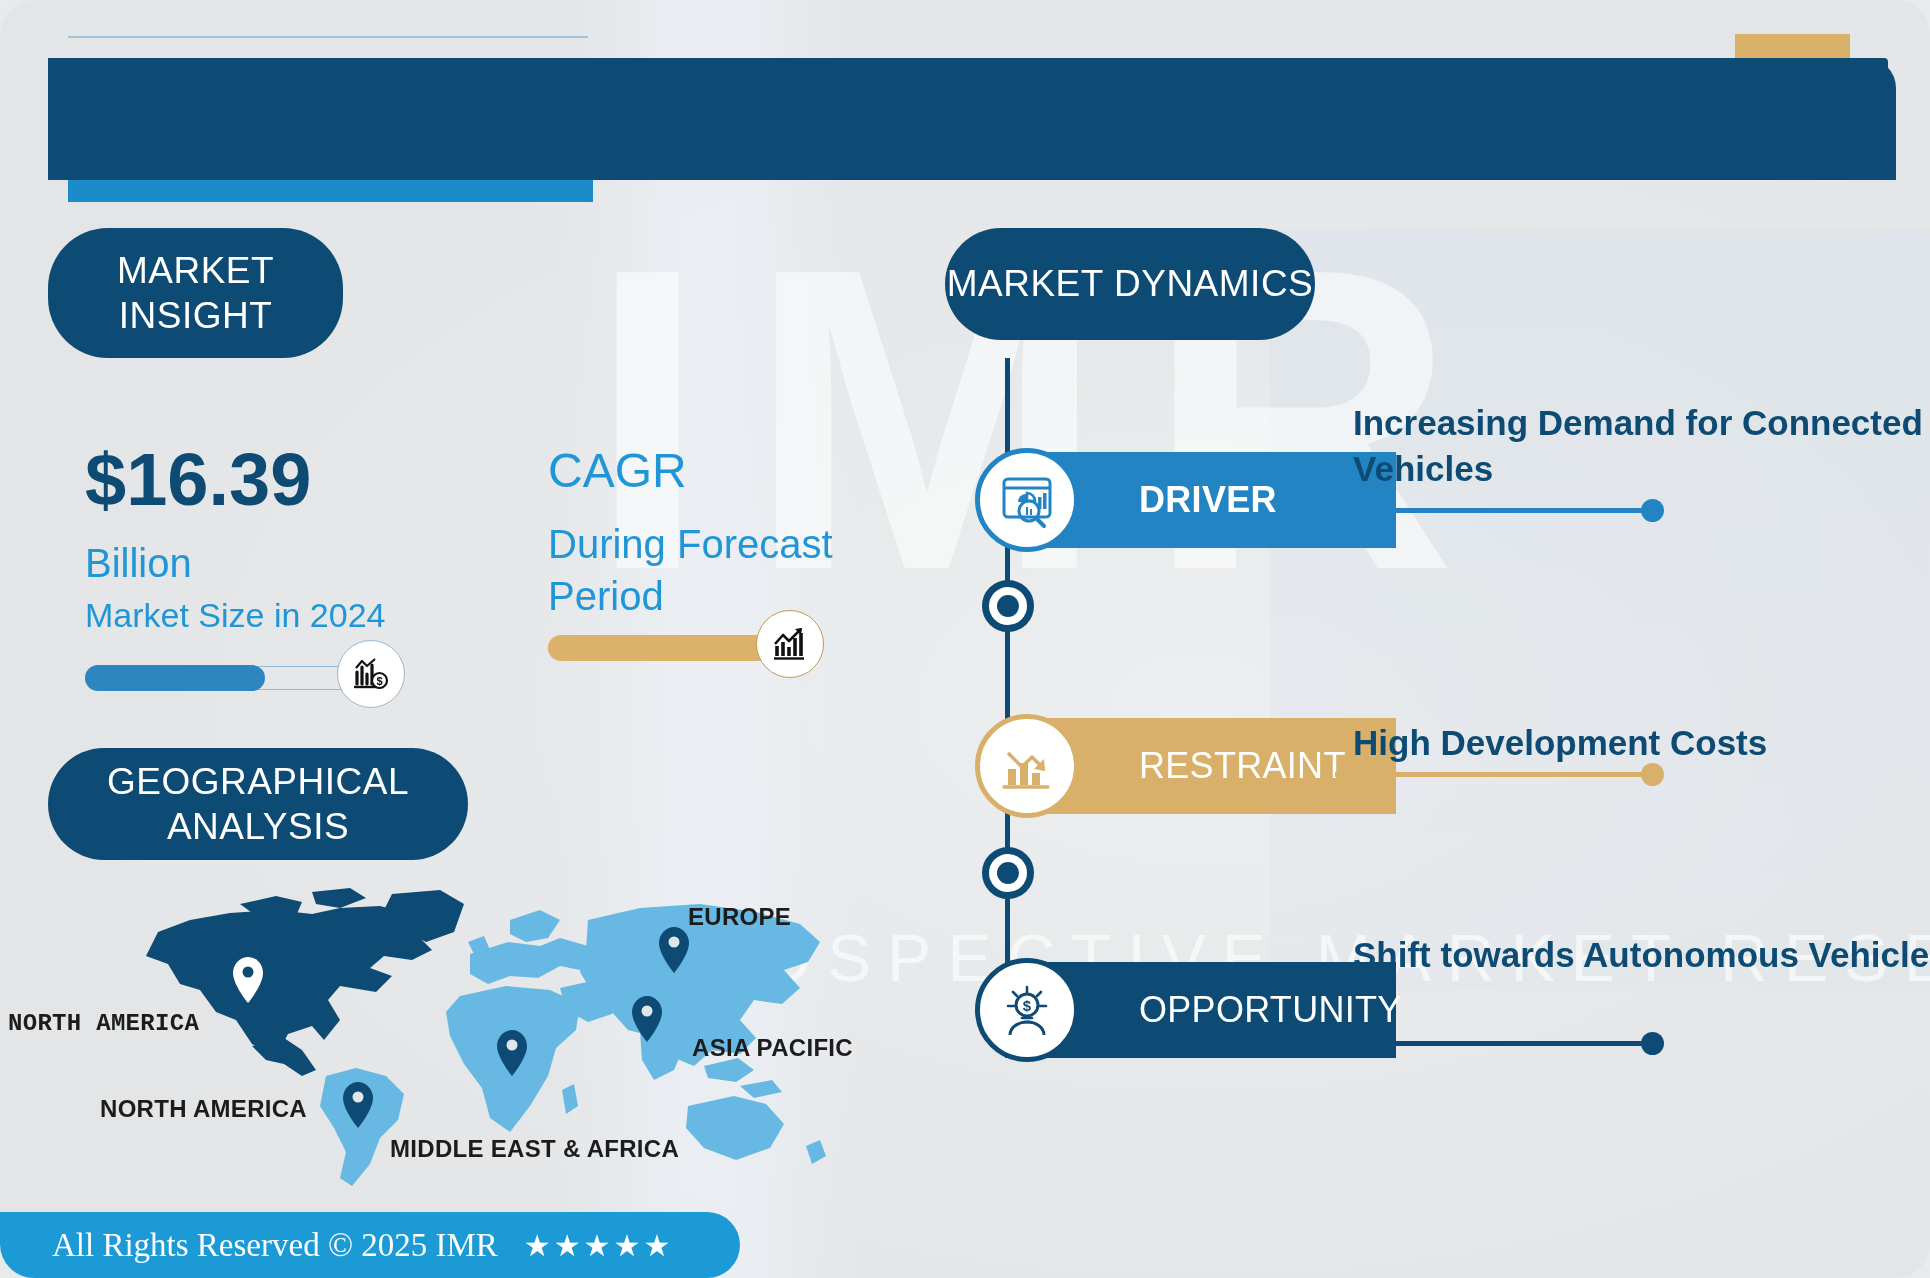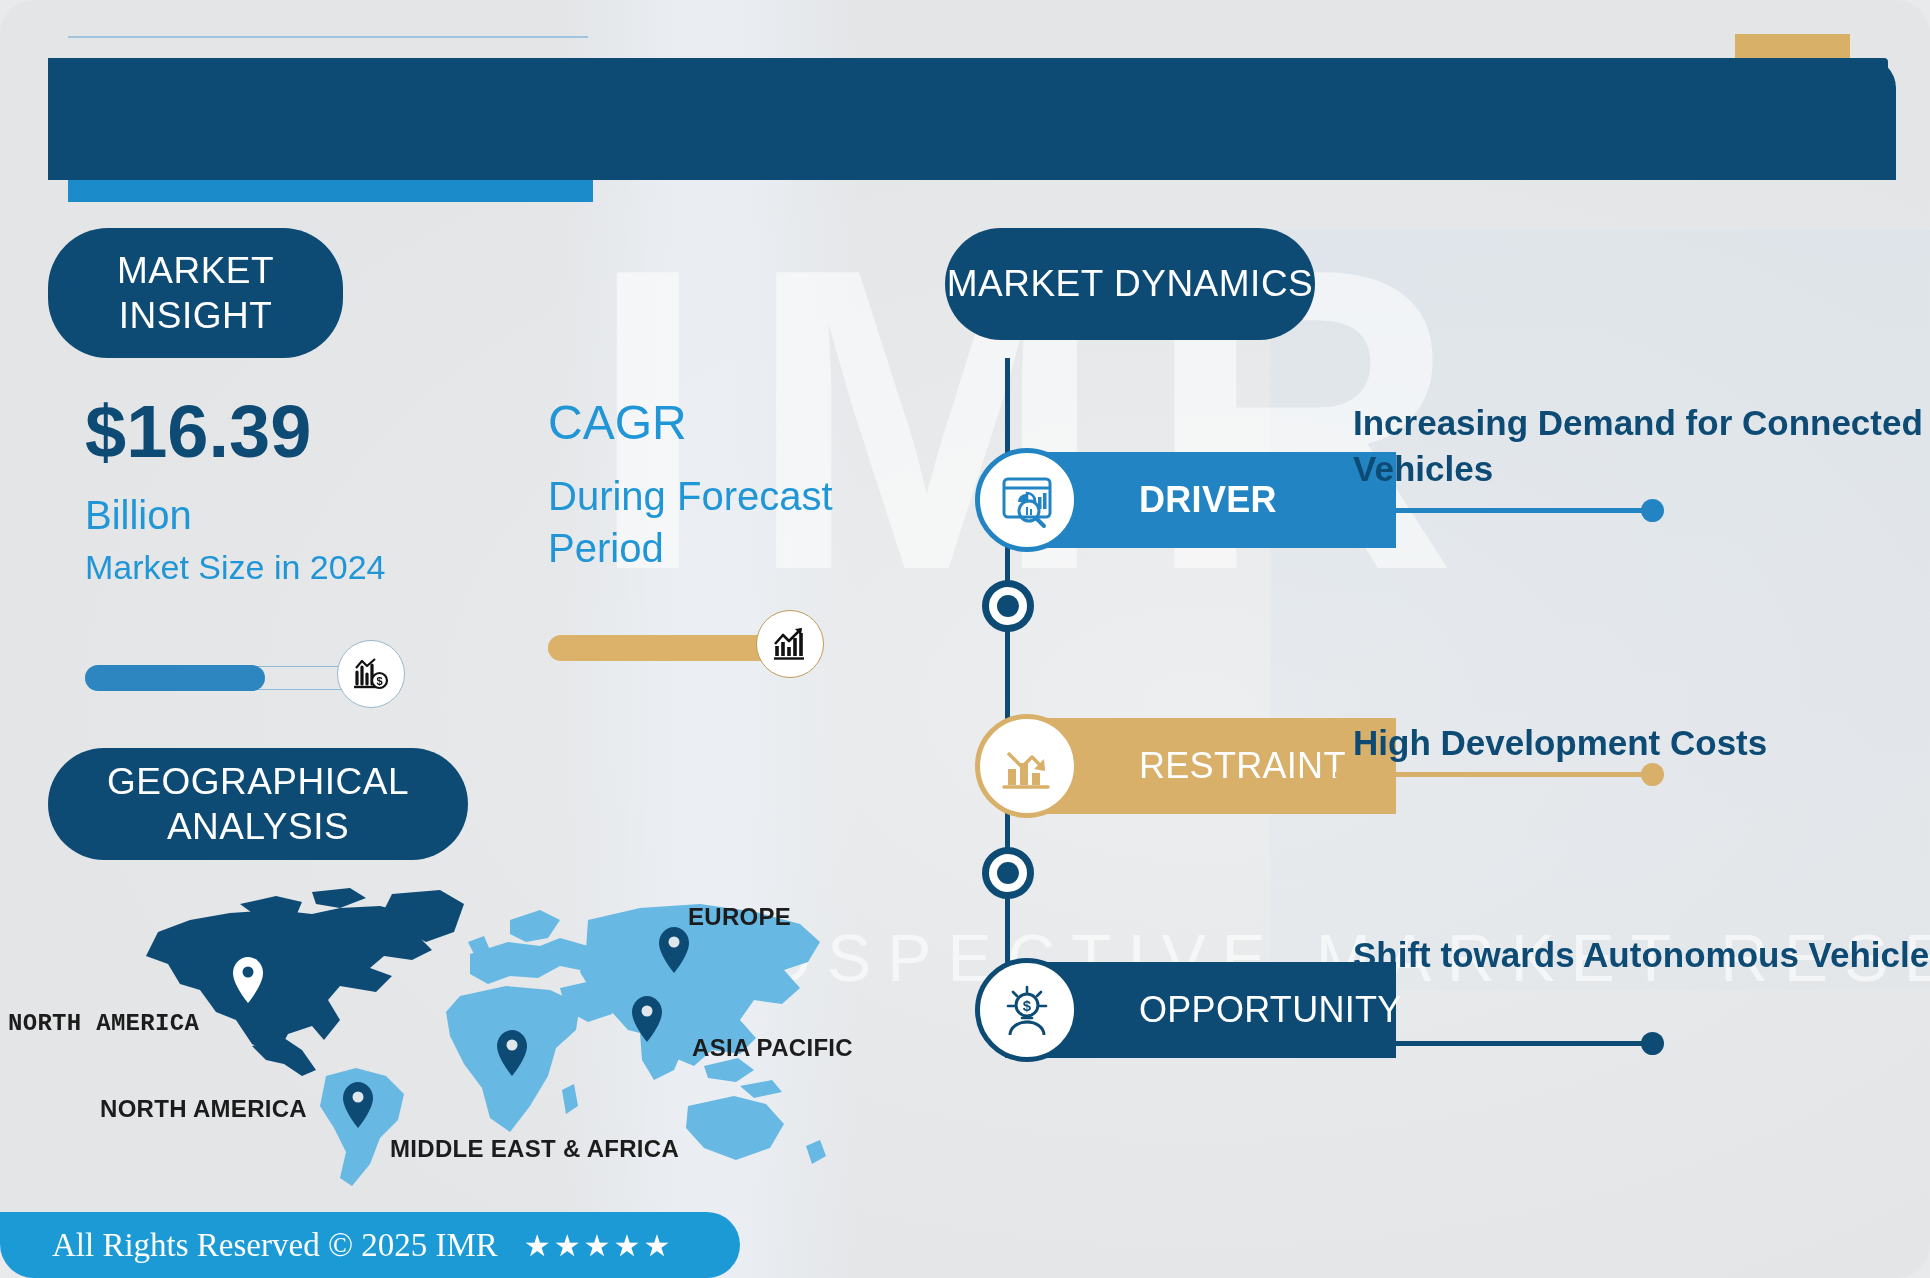--- a/index.html
+++ b/index.html
@@ -86,21 +86,21 @@
     display:flex; align-items:center; justify-content:center;
     text-align:center;
     font-size:37px; font-weight:500; line-height:1.22;
     letter-spacing:.5px;
   }
   #pill-market-insight{ left:48px; top:228px; width:295px; height:130px; }
   #pill-geo{ left:48px; top:748px; width:420px; height:112px; }
   #pill-dynamics{ left:945px; top:228px; width:370px; height:112px; }
 
   
-  .stat{ position:absolute; }
+  .stat{ position:absolute;margin-top:48px; }
   #stat-size{ left:85px; top:395px; width:430px; }
   #stat-cagr{ left:548px; top:395px; width:380px; }
 
   .big-num{
     font-size:74px; font-weight:bold; color:#0d4b75; line-height:1;
     white-space:nowrap;
   }
   .big-row{ display:flex; align-items:baseline; gap:14px; }
   .cagr-word{ font-size:48px; font-weight:500; color:#2196d6; }
   .sub-blue{

